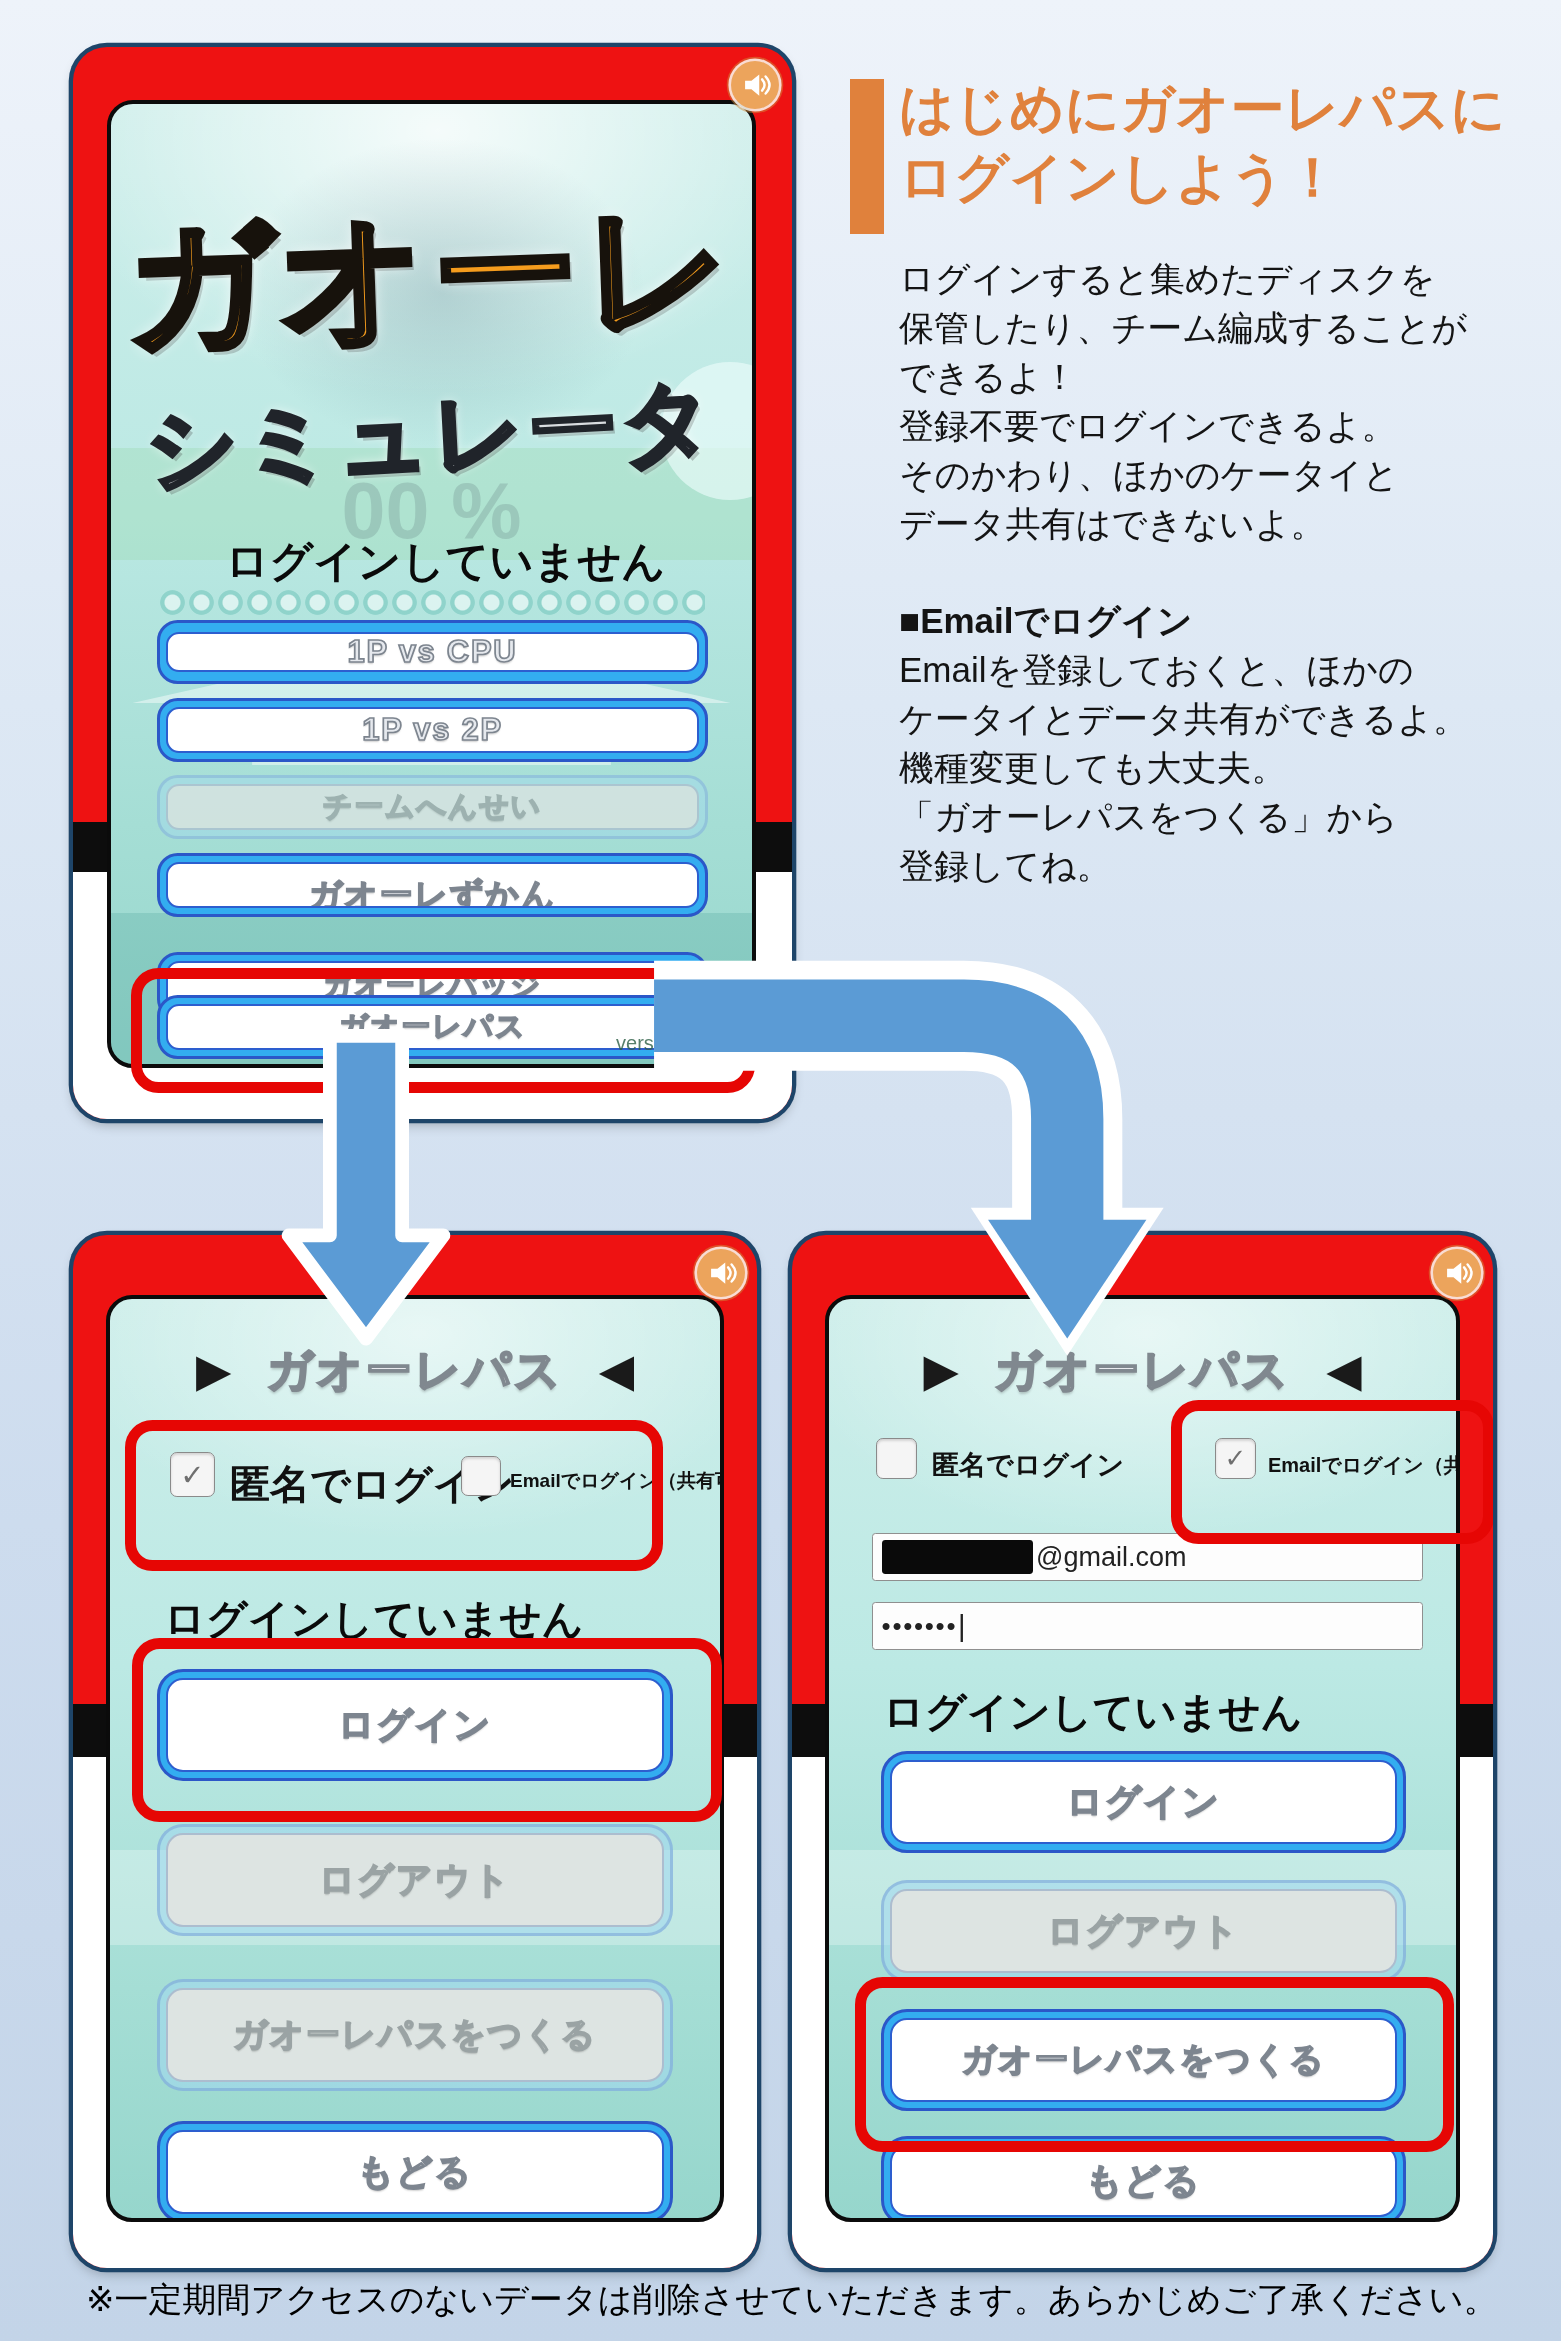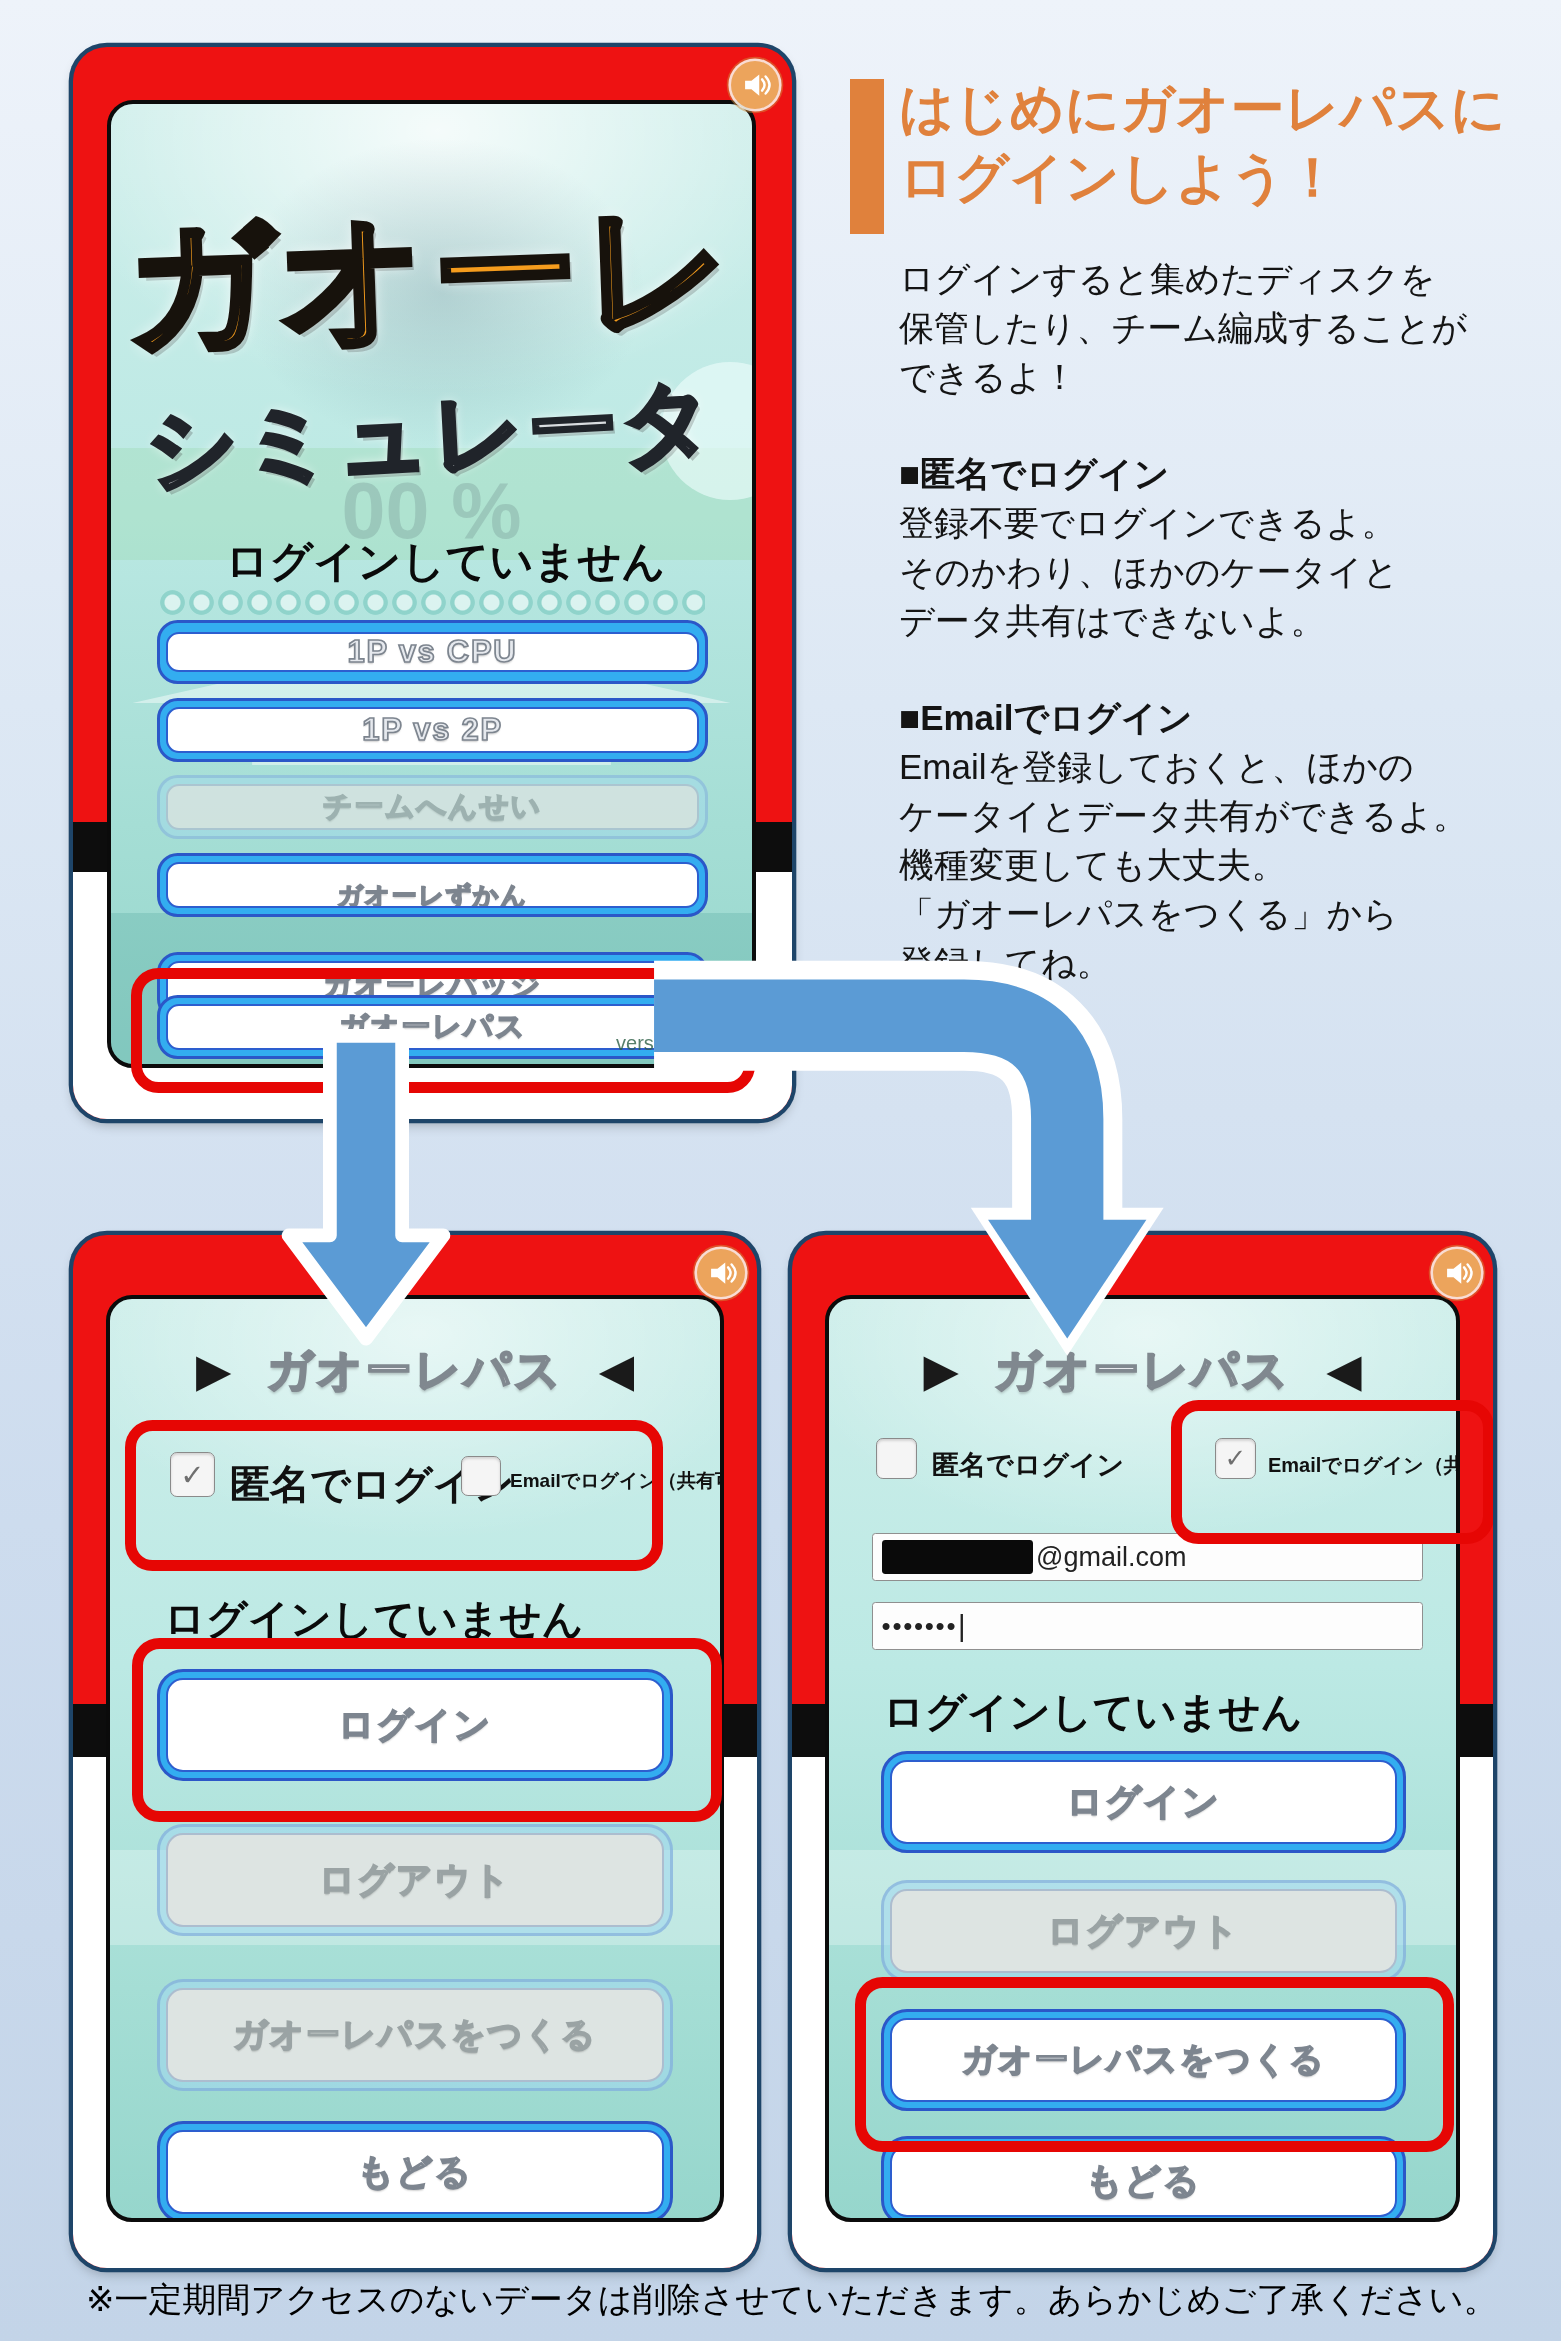--- a/index.html
+++ b/index.html
@@ -106,21 +106,21 @@
           <span class="btxt" style="font-size:31px;">1P vs 2P</span>
         </div>
       </div>
       <div class="gbtn disabled" style="left:46px; top:671px; width:551px; height:64px; opacity:.75;">
         <div class="gbtn-inner">
           <span class="btxt" style="font-size:29px;">チームへんせい</span>
         </div>
       </div>
       <div class="gbtn" style="left:46px; top:749px; width:551px; height:64px;">
         <div class="gbtn-inner">
-          <span class="btxt" style="font-size:25px;margin-top:20px;">ガオーレずかん</span>
+          <span class="btxt" style="font-size:33px;margin-top:20px;">ガオーレずかん</span>
         </div>
       </div>
       <div class="gbtn" style="left:46px; top:848px; width:551px; height:68px;">
         <div class="gbtn-inner">
           <span class="btxt" style="font-size:29px;">ガオーレバッジ</span>
         </div>
       </div>
       <div class="gbtn" style="left:46px; top:891px; width:551px; height:64px;">
         <div class="gbtn-inner">
           <span class="btxt" style="font-size:29px;">ガオーレパス</span>
@@ -142,21 +142,20 @@
   </div>
 
   <div style="position:absolute; left:850px; top:79px; width:34px; height:155px; background:#e0813c;"></div>
   <div class="heading pre" style="left:899px; top:74px; width:654px;">はじめにガオーレパスに
 ログインしよう！</div>
 
   <div class="bodytext" style="position:absolute; left:899px; top:254px; width:654px;">
     <p class="pre">ログインすると集めたディスクを
 保管したり、チーム編成することが
 できるよ！</p>
-    <p class="sect-title">■匿名でログイン</p>
     <p class="pre">登録不要でログインできるよ。
 そのかわり、ほかのケータイと
 データ共有はできないよ。</p>
     <p class="sect-title">■Emailでログイン</p>
     <p class="pre">Emailを登録しておくと、ほかの
 ケータイとデータ共有ができるよ。
 機種変更しても大丈夫。
 「ガオーレパスをつくる」から
 登録してね。</p>
   </div>

